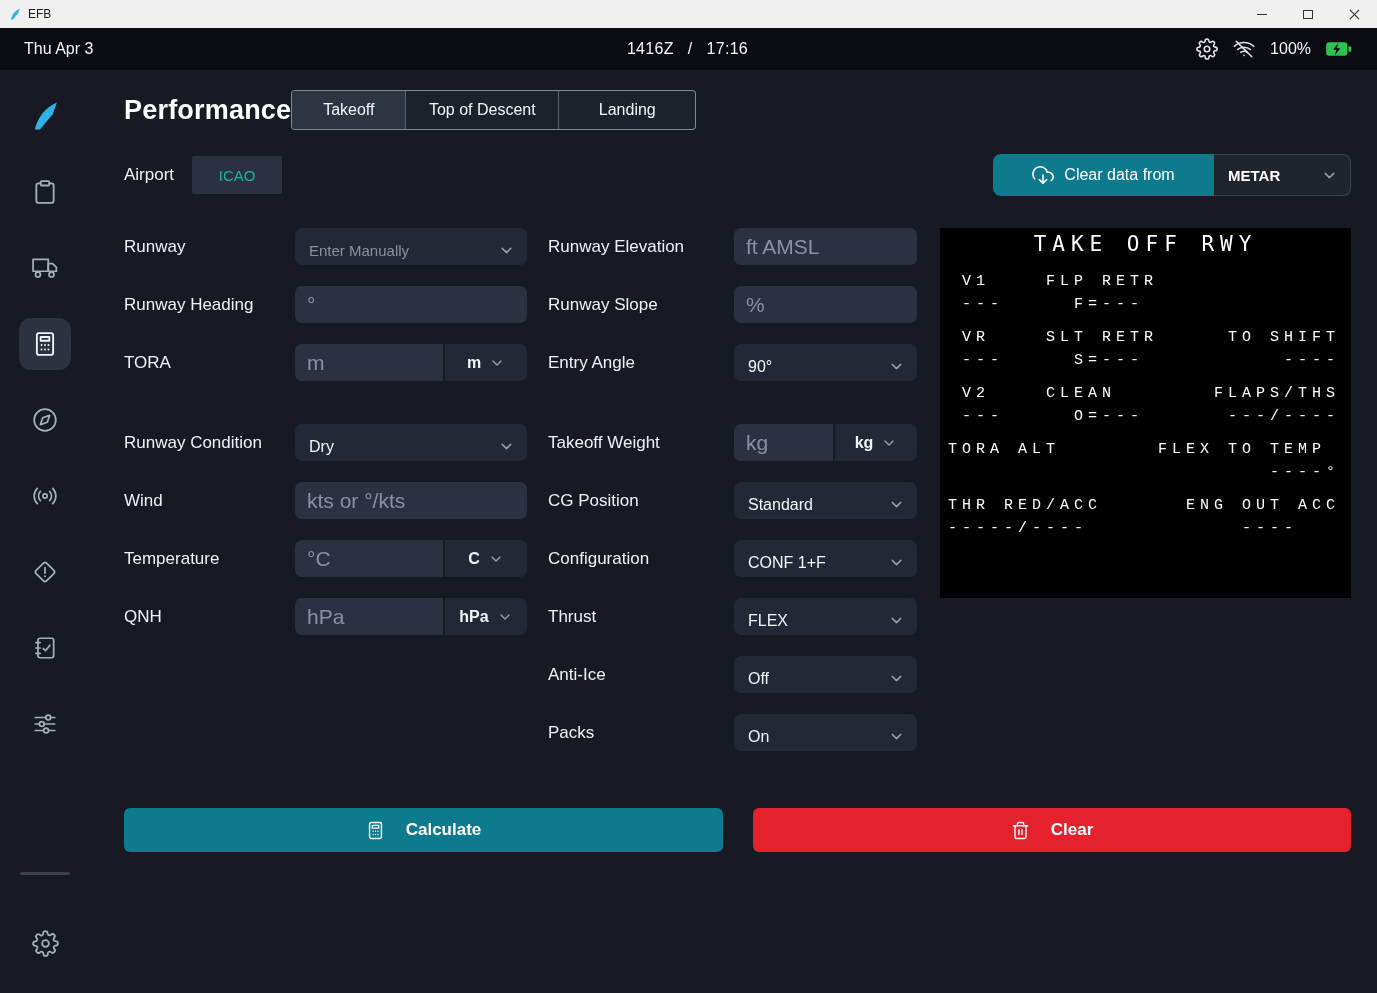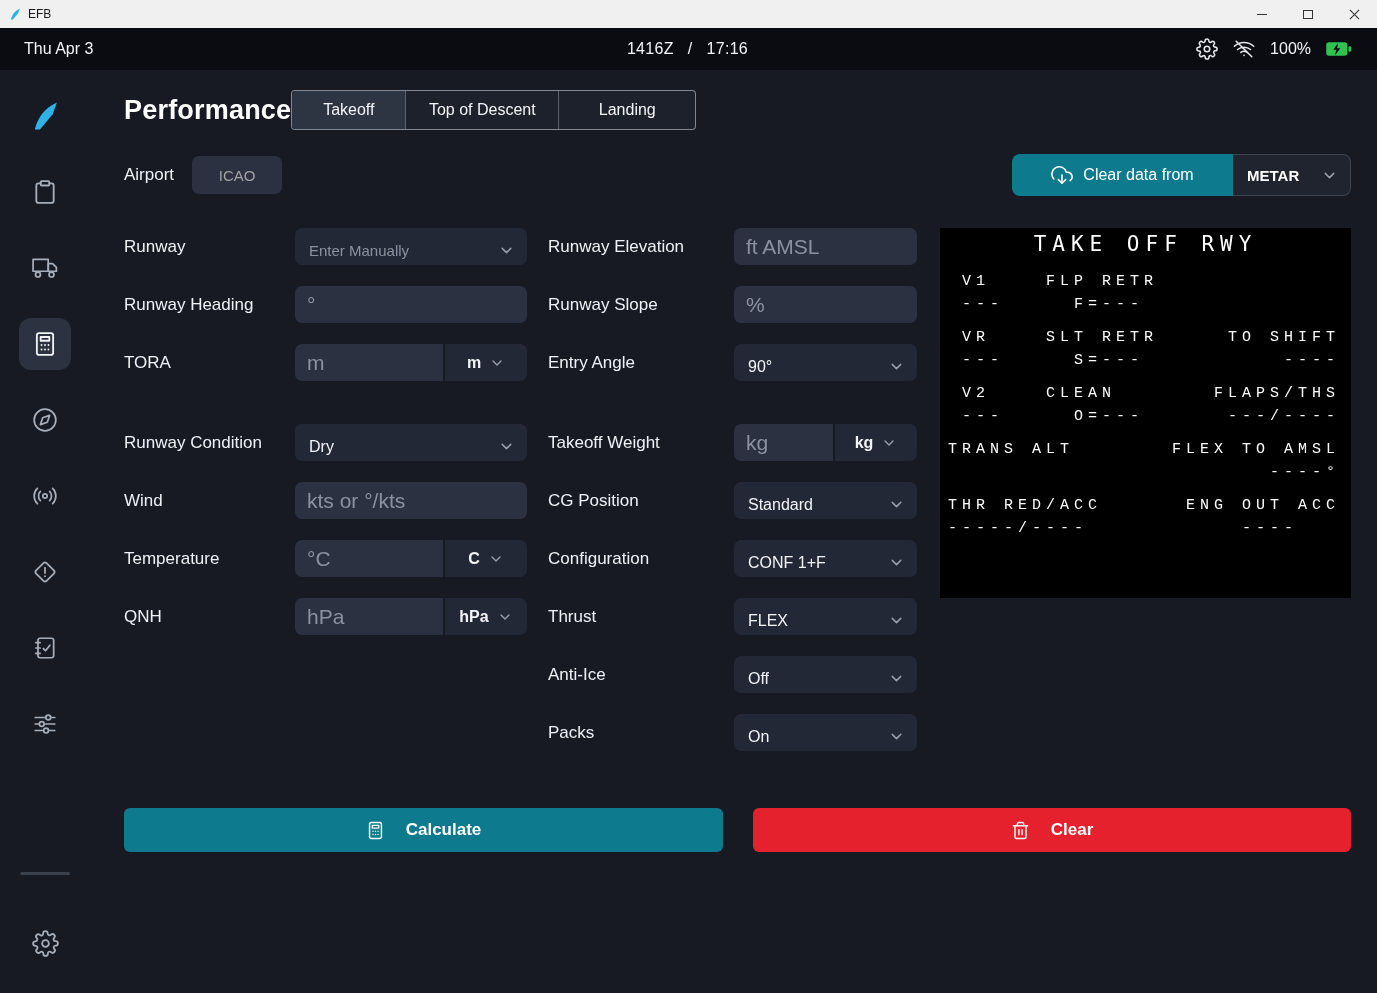--- a/index.html
+++ b/index.html
@@ -40,24 +40,24 @@
   .page-title { color:#ffffff; font-size:27px; font-weight:700; letter-spacing:0.2px; }
   .tabs { display:flex; height:40px; border:1px solid rgba(214,220,231,0.55); border-radius:4px; overflow:hidden; background:#1d212b; }
   .tab { display:flex; align-items:center; justify-content:center; color:#f3f5f8; font-size:16px; cursor:pointer; }
   .tab + .tab { border-left:1px solid rgba(214,220,231,0.35); }
   .tab.active { background:#2e3542; }
   .tab.t1 { width:113px; } .tab.t2 { width:153px; } .tab.t3 { width:137px; }
 
   .row2 { display:flex; align-items:center; justify-content:space-between; margin-top:24px; }
   .airport-group { display:flex; align-items:center; gap:18px; }
   .airport-label { color:#eef1f5; font-size:17px; }
-  .icao-box { width:90px; height:38px; background:#2b3140; border-radius:7px; display:flex; align-items:center; justify-content:center; color:#a3a3a3; font-size:15px; cursor:text; }
+  .icao-box { width:90px; height:38px; background:#2b3140; border-radius:2px; display:flex; align-items:center; justify-content:center; color:#14b8a6; font-size:15px; cursor:text; }
   .fill-group { display:flex; height:42px; }
   .fill-btn { display:flex; align-items:center; justify-content:center; gap:10px; width:221px; background:#0e7a8e; color:#fff; font-size:16px; border-radius:8px 0 0 8px; cursor:pointer; }
-  .metar-box { display:flex; align-items:center; justify-content:space-between; width:118px; padding:0 12px 0 14px; background:#20242f; border:1px solid #3c4352; border-left:none; border-radius:0 8px 8px 0; color:#fff; font-size:15px; font-weight:700; cursor:pointer; }
+  .metar-box { display:flex; align-items:center; justify-content:space-between; width:137px; padding:0 12px 0 14px; background:#20242f; border:1px solid #3c4352; border-left:none; border-radius:0 8px 8px 0; color:#fff; font-size:15px; font-weight:700; cursor:pointer; }
 
   
   .work-row { display:flex; align-items:flex-start; margin-top:32px; }
   .form-grid { display:grid; grid-template-columns:171px 232px 207px 183px; row-gap:21px; width:793px; }
   .flabel { height:37px; display:flex; align-items:center; color:#eef1f5; font-size:17px; }
   .flabel.r { padding-left:21px; }
   .spacer-row { grid-column:1 / -1; height:1px; }
   .field { height:37px; border-radius:7px; }
   input.field { width:100%; background:#2b3140; border:none; outline:none; color:#f2f4f7; font-size:21px; padding:0 12px; font-family:"Liberation Sans",sans-serif; }
   input.field::placeholder { color:#8a92a2; }
@@ -385,21 +385,21 @@
       </div>
 
       <div class="mcdu">
         <div class="mcdu-title">TAKE OFF RWY</div>
         <pre> V1    FLP RETR
  ---     F=---</pre>
         <pre> VR    SLT RETR     TO SHIFT
  ---     S=---          ----</pre>
         <pre> V2    CLEAN       FLAPS/THS
  ---     O=---      ---/----</pre>
-        <pre>TRANS ALT       FLEX TO AMSL
+        <pre>TORA ALT       FLEX TO TEMP
                        ----°</pre>
         <pre>THR RED/ACC      ENG OUT ACC
 -----/----           ----</pre>
       </div>
     </div>
 
     <div class="actions">
       <button class="btn btn-calc">
         <svg width="19" height="19" viewBox="0 0 24 24" fill="none" stroke="#fff" stroke-width="1.8" stroke-linecap="round" stroke-linejoin="round">
             <rect x="4.5" y="2" width="15" height="20" rx="2"></rect>

